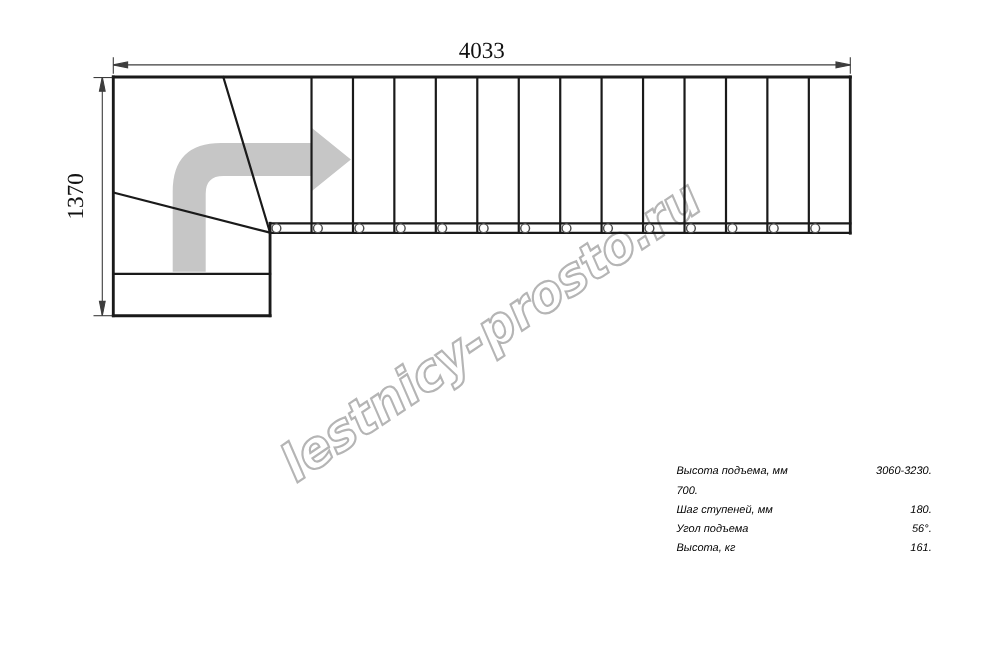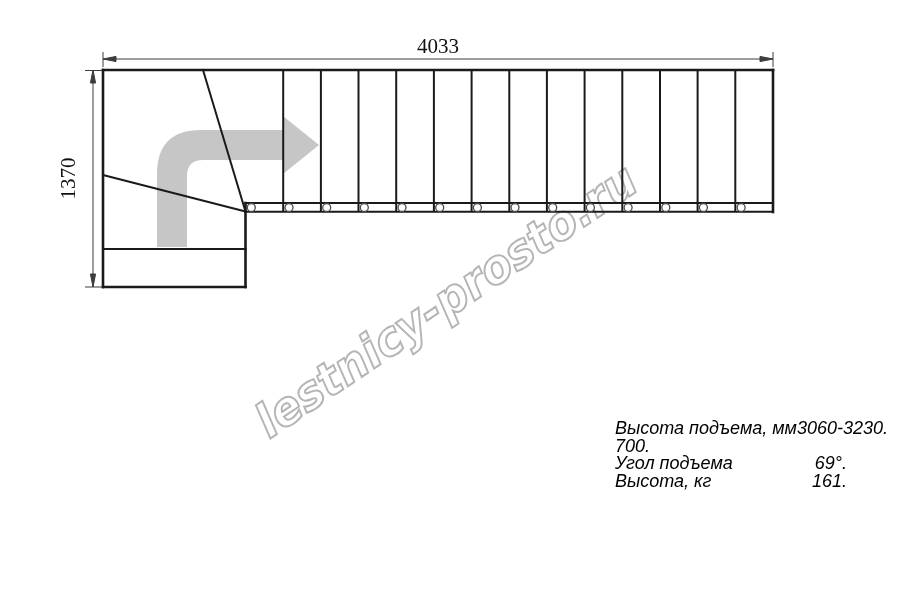--- a/index.html
+++ b/index.html
@@ -13,21 +13,21 @@
   .dim-text{
     font-family:"Liberation Serif","DejaVu Serif",serif;
     font-size:21px;fill:#111;
   }
   .watermark{
     font-family:"DejaVu Sans",sans-serif;
     font-weight:bold;font-style:italic;
   }
   .spec-list{
     position:absolute;left:615px;top:420px;width:232px;
-    font-style:italic;font-size:18px;line-height:17.5px;color:#000;
+    font-style:italic;font-size:10px;line-height:17.5px;color:#000;
   }
   .spec-row{display:flex;justify-content:space-between;}
   .spec-row .label{text-align:left;white-space:nowrap;}
   .spec-row .value{text-align:right;white-space:nowrap;}
 </style>
 </head>
 <body>
 
 <div class="stage">
   <svg width="900" height="600" viewBox="0 0 900 600">
@@ -111,21 +111,25 @@
   
   <div class="spec-list">
       <div class="spec-row">
         <span class="label">Высота подъема, мм</span>
         <span class="value">3060-3230.</span>
       </div>
       <div class="spec-row">
         <span class="value">700.</span>
       </div>
       <div class="spec-row">
+        <span class="label">Шаг ступеней, мм</span>
+        <span class="value">180.</span>
+      </div>
+      <div class="spec-row">
         <span class="label">Угол подъема</span>
-        <span class="value">69°.</span>
+        <span class="value">56°.</span>
       </div>
       <div class="spec-row">
         <span class="label">Высота, кг</span>
         <span class="value">161.</span>
       </div>
     </div>
 </div>
 
 </body></html>

